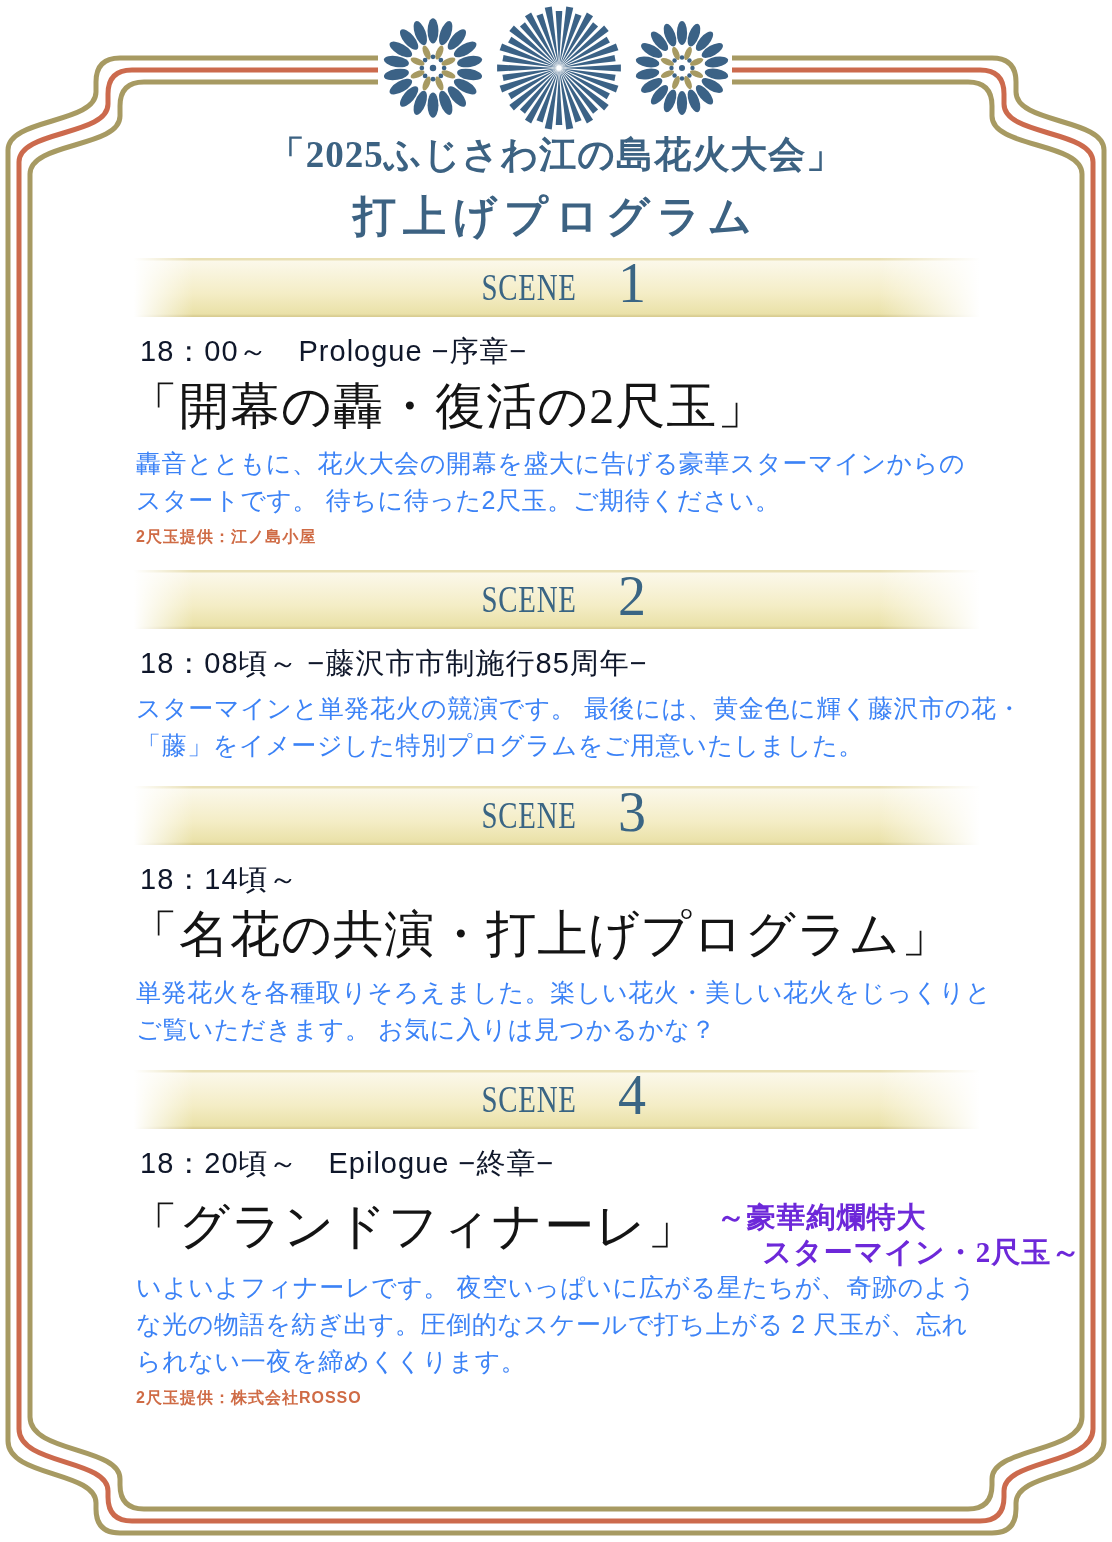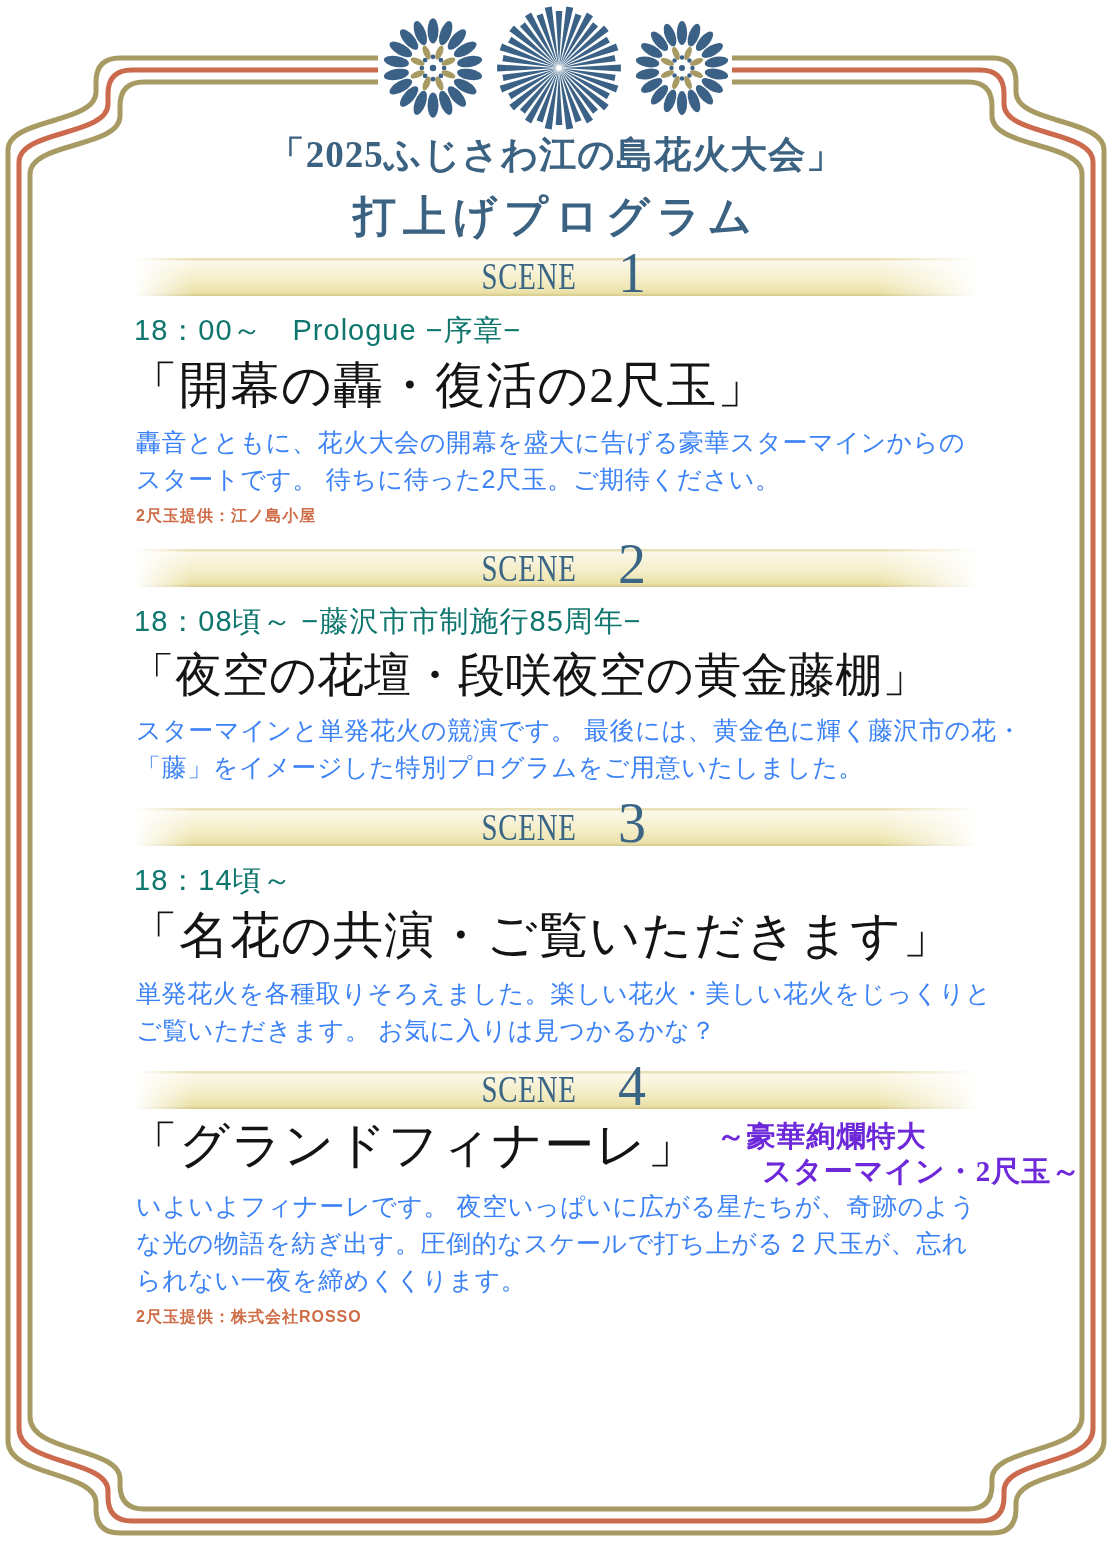--- a/index.html
+++ b/index.html
@@ -27,40 +27,40 @@
   .title2{
     font-family:"Liberation Serif","DejaVu Serif",serif;
     font-weight:700;font-size:43px;line-height:1.1;
     color:#3c6282;letter-spacing:7px;margin:16px 0 0 0;
   }
 
   .content{position:relative;margin:18px 132px 0 134px;z-index:1;}
   .scene{margin:0 0 22px 0;}
 
   .scene-band{
-    position:relative;height:38px;
+    position:relative;height:59px;
     display:flex;align-items:center;justify-content:center;gap:28px;
     background-image:
       linear-gradient(90deg, rgba(255,255,255,1) 0%, rgba(255,255,255,0) 7%, rgba(255,255,255,0) 88%, rgba(255,255,255,1) 100%),
       linear-gradient(180deg, #e9e0b5 0px, #e9e0b5 2px, #fbf8ea 3px, #f4edc6 60%, #eae1a8 calc(100% - 3px), #d9cd92 calc(100% - 1px), #d9cd92 100%);
   }
   .scene-word{
     font-family:"Liberation Serif","DejaVu Serif",serif;
     font-size:37px;color:#3a6584;letter-spacing:1px;
     display:inline-block;transform:scaleX(0.78);line-height:1;
   }
   .scene-num{
     font-family:"Liberation Serif","DejaVu Serif",serif;
     font-size:56px;color:#3a6584;line-height:1;
     display:inline-block;margin-top:-8px;
   }
 
   .scene-time{
-    margin:15px 0 6px 0;
-    font-size:29px;color:#0f766e;letter-spacing:1px;
+    margin:15px 0 6px 6px;
+    font-size:29px;color:#0f172a;letter-spacing:1px;
   }
   .scene-title{
     font-family:"Liberation Serif","DejaVu Serif",serif;
     font-weight:400;color:#141414;
     font-size:50px;line-height:1.15;letter-spacing:1px;
     margin:4px 0 10px -6px;white-space:nowrap;
   }
   .scene-title.tight{font-size:47px;letter-spacing:0;}
   .title-row{display:flex;align-items:center;}
   .title-note{
@@ -229,45 +229,45 @@
       </div>
       <p class="scene-sponsor">2尺玉提供：江ノ島小屋</p>
     </section>
 
     <section class="scene">
       <div class="scene-band">
         <span class="scene-word">SCENE</span>
         <span class="scene-num">2</span>
       </div>
       <div class="scene-time">18：08頃～ −藤沢市市制施行85周年−</div>
-      <h2 class="scene-title tight">「夜空の花壇・段咲夜空の黄金藤棚」</h2>
       <div class="scene-desc">
         <div class="desc-line">スターマインと単発花火の競演です。 最後には、黄金色に輝く藤沢市の花・</div>
         <div class="desc-line">「藤」をイメージした特別プログラムをご用意いたしました。</div>
       </div>
     </section>
 
     <section class="scene">
       <div class="scene-band">
         <span class="scene-word">SCENE</span>
         <span class="scene-num">3</span>
       </div>
       <div class="scene-time">18：14頃～</div>
-      <h2 class="scene-title">「名花の共演・ご覧いただきます」</h2>
+      <h2 class="scene-title">「名花の共演・打上げプログラム」</h2>
       <div class="scene-desc">
         <div class="desc-line">単発花火を各種取りそろえました。楽しい花火・美しい花火をじっくりと</div>
         <div class="desc-line">ご覧いただきます。 お気に入りは見つかるかな？</div>
       </div>
     </section>
 
     <section class="scene">
       <div class="scene-band">
         <span class="scene-word">SCENE</span>
         <span class="scene-num">4</span>
       </div>
+      <div class="scene-time">18：20頃～　Epilogue −終章−</div>
       <div class="title-row">
         <h2 class="scene-title">「グランドフィナーレ」</h2>
         <span class="title-note"><span>～豪華絢爛特大</span><span class="note2">スターマイン・2尺玉～</span></span>
       </div>
       <div class="scene-desc">
         <div class="desc-line">いよいよフィナーレです。 夜空いっぱいに広がる星たちが、奇跡のよう</div>
         <div class="desc-line">な光の物語を紡ぎ出す。圧倒的なスケールで打ち上がる 2 尺玉が、忘れ</div>
         <div class="desc-line">られない一夜を締めくくります。</div>
       </div>
       <p class="scene-sponsor">2尺玉提供：株式会社ROSSO</p>

